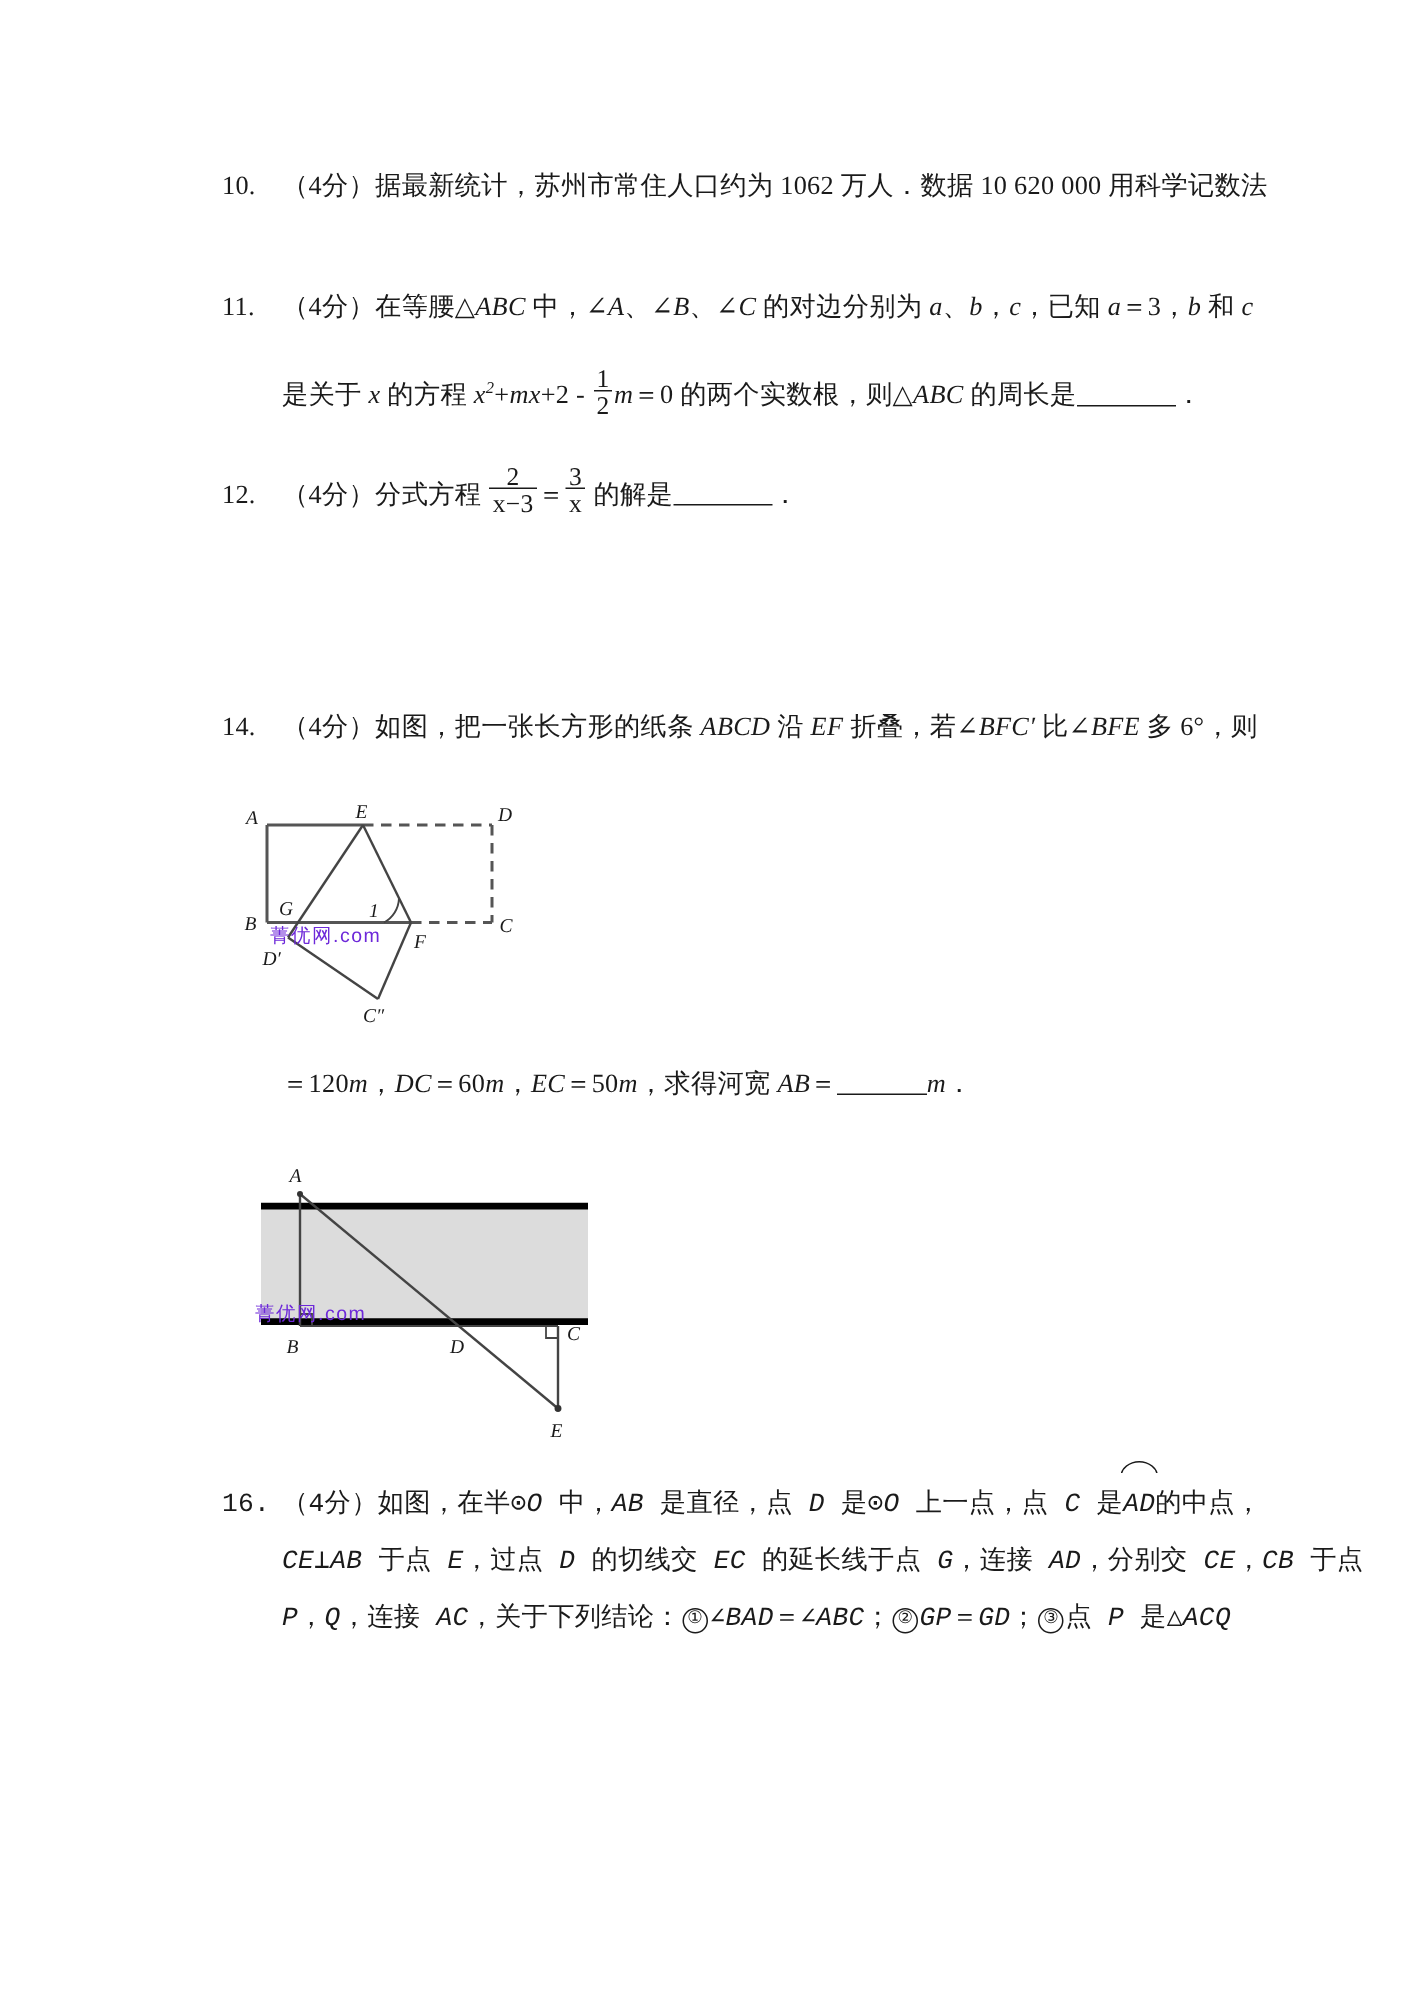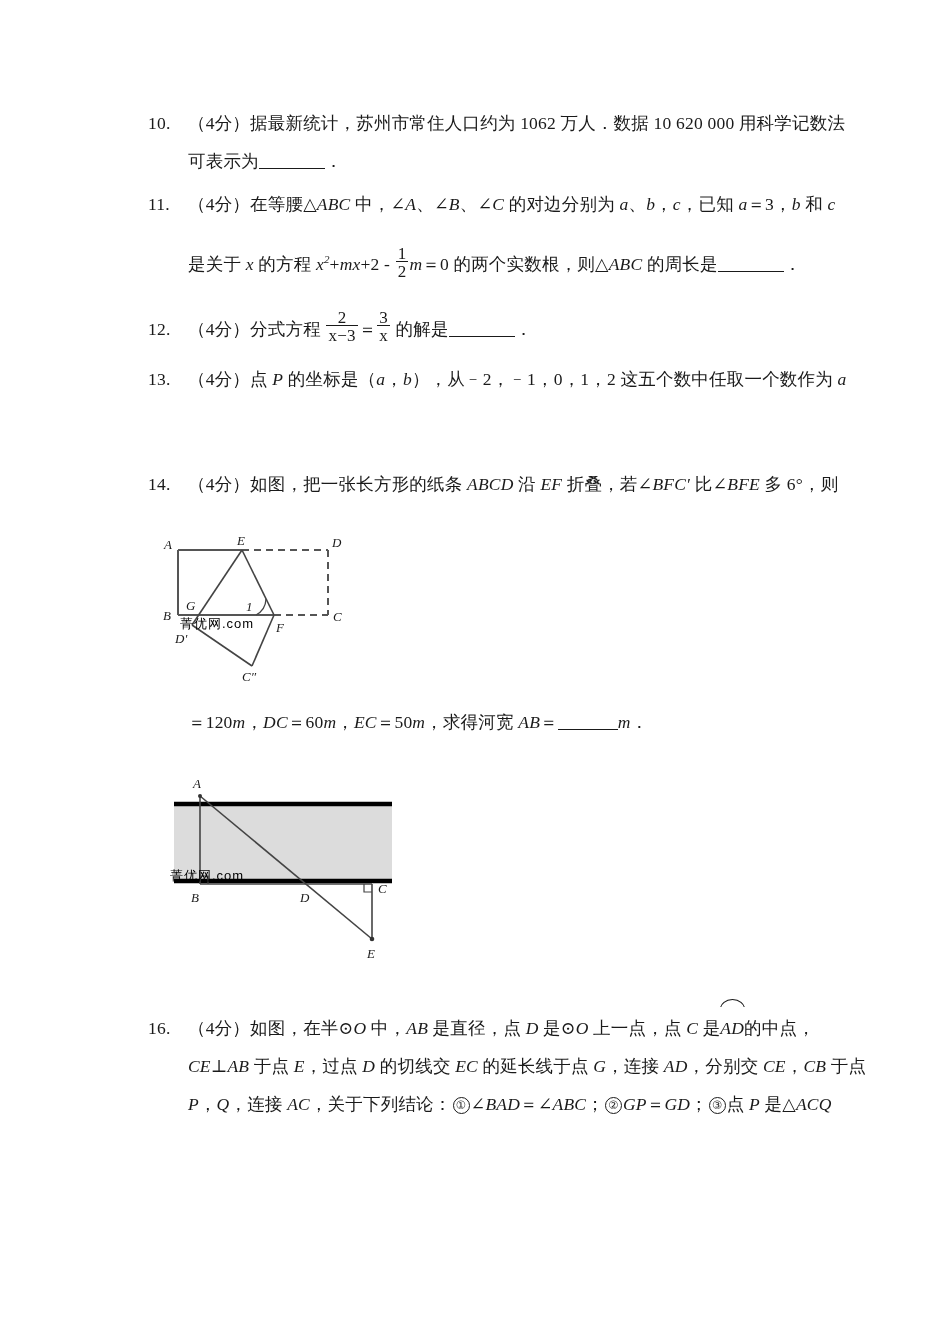--- a/index.html
+++ b/index.html
@@ -128,61 +128,55 @@
   .fig {
     position: absolute;
   }
   svg text {
     font-family: "Liberation Serif", "DejaVu Serif", serif;
     font-style: italic;
     fill: #1a1a1a;
   }
   .wm {
     position: absolute;
-    color: #000000;
+    color: #6d28d9;
     font-size: 13px;
     font-family: "Liberation Sans", sans-serif;
     letter-spacing: 1px;
     user-select: none;
     text-align: right;
   }
 </style>
 </head>
 <body>
 
 <div class="page">
 
   <div class="qblock" style="top:104px;">
     <div class="qline">
       <span class="qnum">10.</span><span>（4分）</span><span>据最新统计，苏州市常住人口约为 1062 万人．数据 10 620 000 用科学记数法</span>
     </div>
-    <div class="qline">
-      <span class="indent"></span><span>可表示为</span><span class="blank"></span><span>．</span>
-    </div>
   </div>
 
   <div class="qblock" style="top:185px;">
     <div class="qline">
       <span class="qnum">11.</span><span>（4分）</span><span>在等腰△</span><span class="it">ABC</span><span> 中，∠</span><span class="it">A</span><span>、∠</span><span class="it">B</span><span>、∠</span><span class="it">C</span><span> 的对边分别为 </span><span class="it">a</span><span>、</span><span class="it">b</span><span>，</span><span class="it">c</span><span>，已知 </span><span class="it">a</span><span>＝3，</span><span class="it">b</span><span> 和 </span><span class="it">c</span>
     </div>
     <div class="qline" style="line-height:72px;">
       <span class="indent"></span><span>是关于 </span><span class="it">x</span><span> 的方程 </span><span class="it">x</span><sup class="exp">2</sup><span>+</span><span class="it">mx</span><span>+2 - </span><span class="frac tall"><span class="num">1</span><span class="den">2</span></span><span class="it">m</span><span>＝0 的两个实数根，则△</span><span class="it">ABC</span><span> 的周长是</span><span class="blank"></span><span>．</span>
     </div>
   </div>
 
   <div class="qblock" style="top:310px;">
     <div class="qline">
       <span class="qnum">12.</span><span>（4分）</span><span>分式方程 </span><span class="frac"><span class="num">2</span><span class="den">x−3</span></span><span>＝</span><span class="frac"><span class="num">3</span><span class="den">x</span></span><span> 的解是</span><span class="blank"></span><span>．</span>
     </div>
   </div>
 
   <div class="qblock" style="top:360px;">
-    <div class="qline">
-      <span class="qnum">13.</span><span>（4分）</span><span>点 </span><span class="it">P</span><span> 的坐标是（</span><span class="it">a</span><span>，</span><span class="it">b</span><span>），从﹣2，﹣1，0，1，2 这五个数中任取一个数作为 </span><span class="it">a</span>
-    </div>
   </div>
 
   <div class="qblock" style="top:465px;">
     <div class="qline">
       <span class="qnum">14.</span><span>（4分）</span><span>如图，把一张长方形的纸条 </span><span class="it">ABCD</span><span> 沿 </span><span class="it">EF</span><span> 折叠，若∠</span><span class="it">BFC′</span><span> 比∠</span><span class="it">BFE</span><span> 多 6°，则</span>
     </div>
   </div>
 
   <div class="fig" style="left:158px; top:533px;">
     <svg width="220" height="150" viewBox="0 0 220 150">
@@ -246,21 +240,21 @@
 
       <text x="33" y="16" font-size="13">A</text>
       <text x="31" y="130" font-size="13">B</text>
       <text x="140" y="130" font-size="13">D</text>
       <text x="218" y="121" font-size="13">C</text>
       <text x="207" y="186" font-size="13">E</text>
     </svg>
     <div class="wm" style="left:10px; top:95px;">菁优网.com</div>
   </div>
 
-  <div class="qblock" style="top:1007px;">
+  <div class="qblock" style="top:982px;font-family:Liberation Mono, monospace;">
     <div class="qline">
       <span class="qnum">16.</span><span>（4分）</span><span>如图，在半⊙</span><span class="it">O</span><span> 中，</span><span class="it">AB</span><span> 是直径，点 </span><span class="it">D</span><span> 是⊙</span><span class="it">O</span><span> 上一点，点 </span><span class="it">C</span><span> 是</span><span class="arcover"><span class="arcsym"></span><span>AD</span></span><span>的中点，</span>
     </div>
     <div class="qline">
       <span class="indent"></span><span class="it">CE</span><span>⊥</span><span class="it">AB</span><span> 于点 </span><span class="it">E</span><span>，过点 </span><span class="it">D</span><span> 的切线交 </span><span class="it">EC</span><span> 的延长线于点 </span><span class="it">G</span><span>，连接 </span><span class="it">AD</span><span>，分别交 </span><span class="it">CE</span><span>，</span><span class="it">CB</span><span> 于点</span>
     </div>
     <div class="qline">
       <span class="indent"></span><span class="it">P</span><span>，</span><span class="it">Q</span><span>，连接 </span><span class="it">AC</span><span>，关于下列结论：</span><span class="circled">①</span><span>∠</span><span class="it">BAD</span><span>＝∠</span><span class="it">ABC</span><span>；</span><span class="circled">②</span><span class="it">GP</span><span>＝</span><span class="it">GD</span><span>；</span><span class="circled">③</span><span>点 </span><span class="it">P</span><span> 是△</span><span class="it">ACQ</span>
     </div>
   </div>

